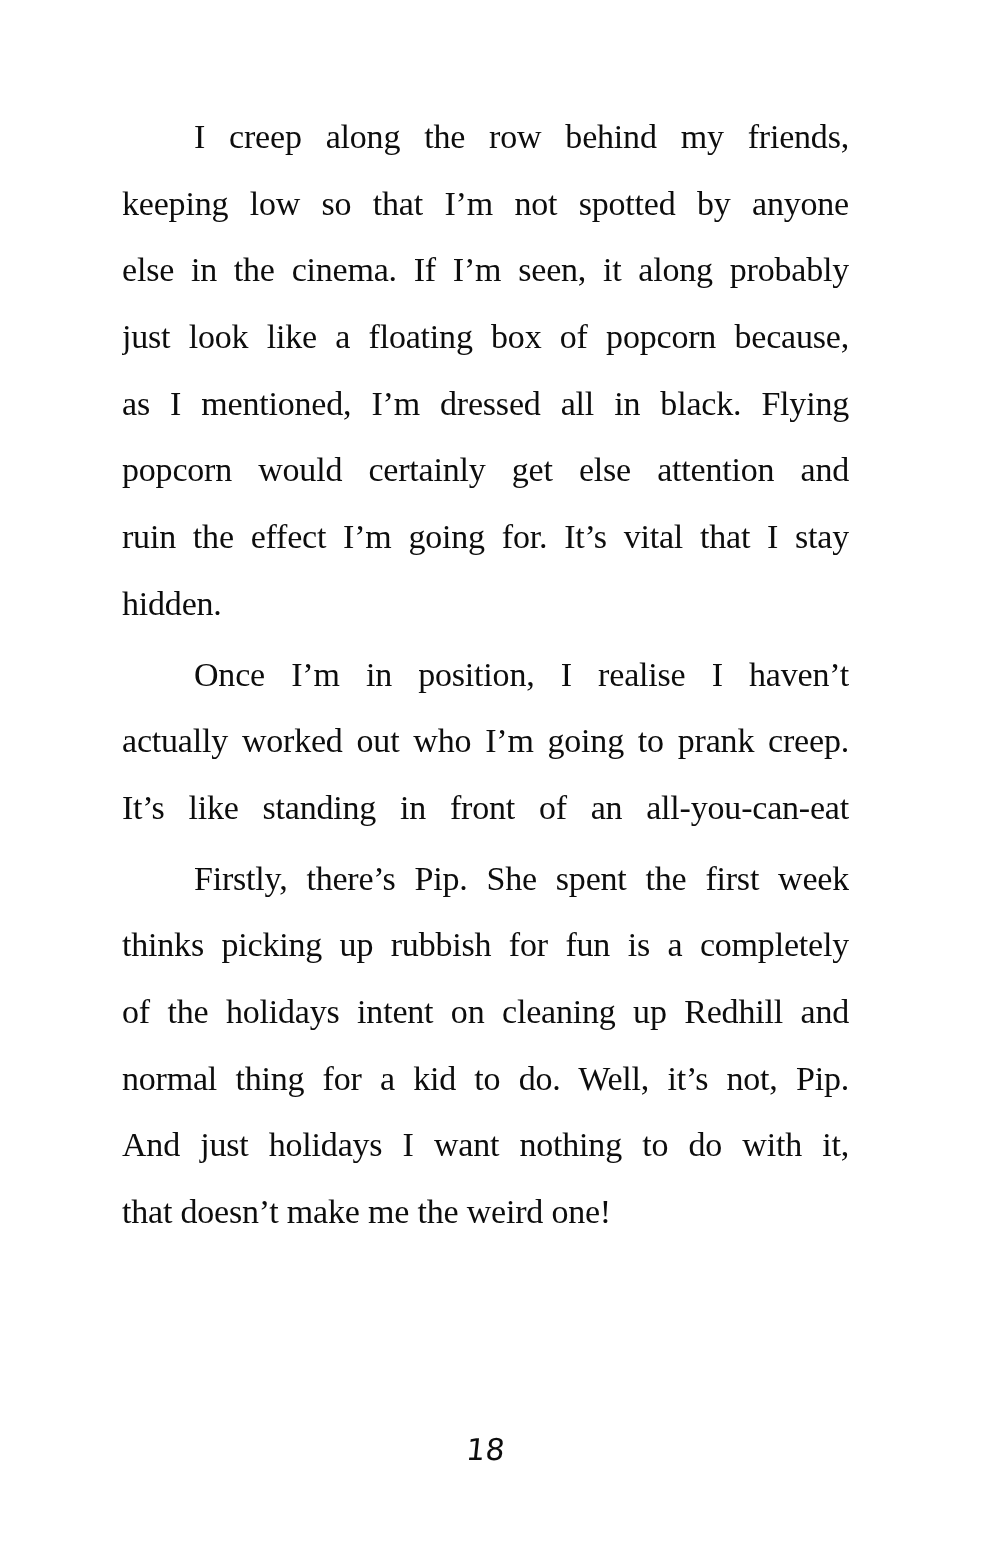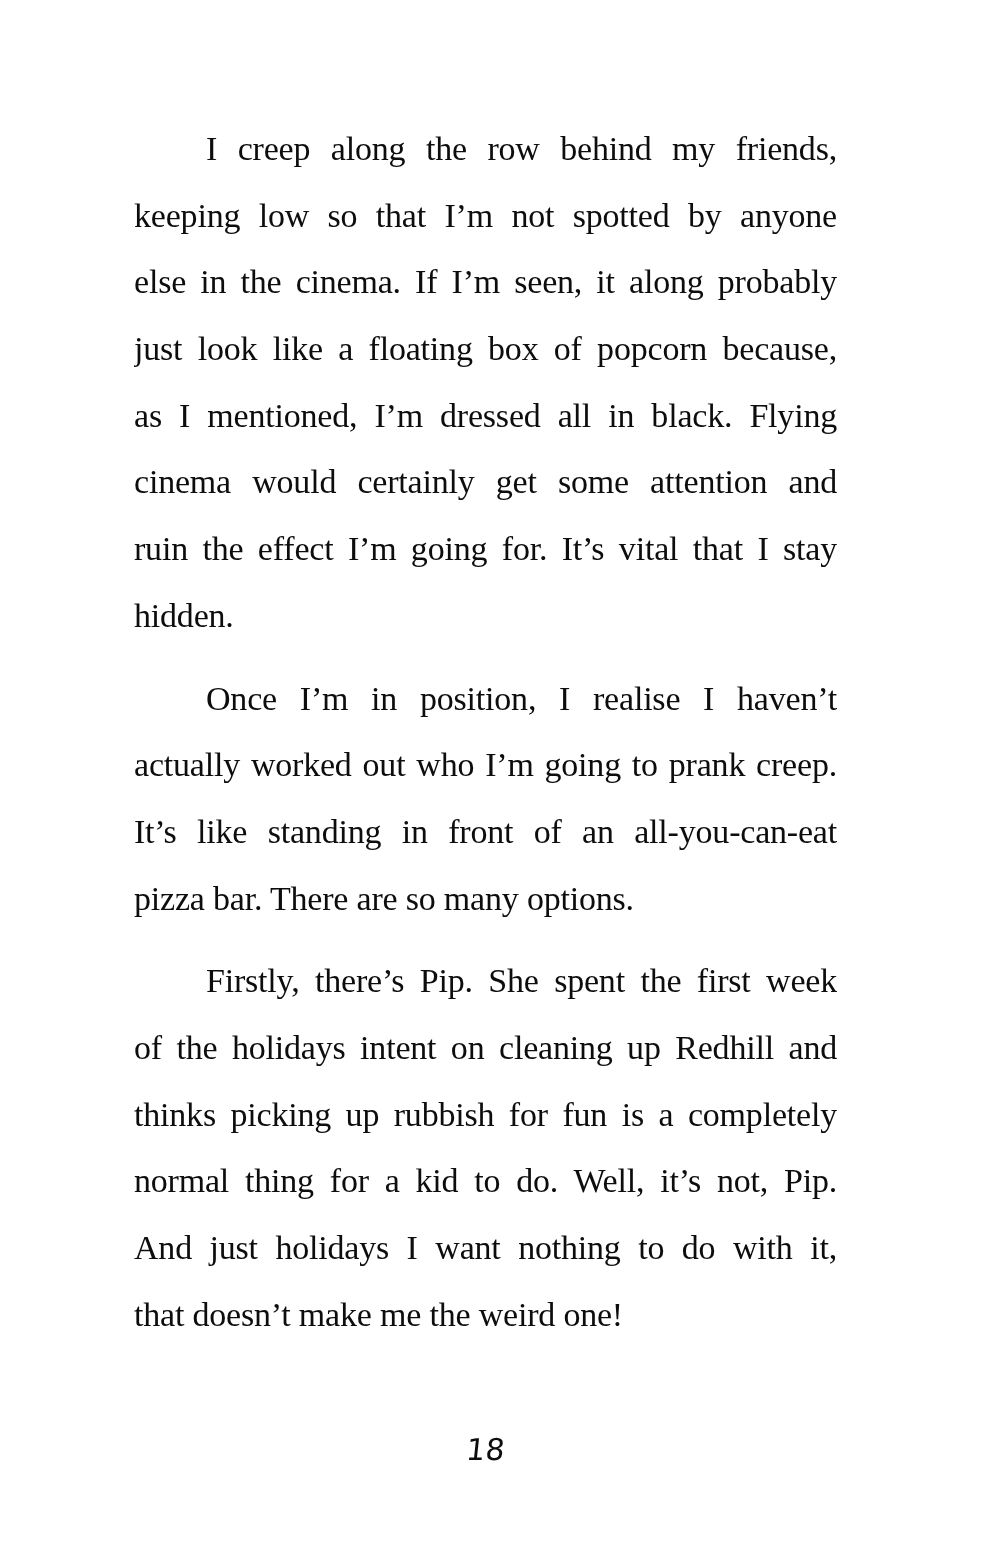--- a/index.html
+++ b/index.html
@@ -18,21 +18,21 @@
   }
   .text-block {
     position: absolute;
     left: 118px;
     top: 100px;
     width: 735px;
     font-size: 34px;
     line-height: 66.7px;
     letter-spacing: -0.2px;
   }
-  .para { margin: 16px; padding: 0; }
+  .para { margin: 4px; padding: 0; }
   .line {
     height: 66.7px;
     text-align: justify;
     text-align-last: justify;
     overflow: hidden;
   }
   .line.indent { text-indent: 72px; }
   .line.left-last {
     text-align: center;
     text-align-last: left;
@@ -55,36 +55,35 @@
 
 <div class="book-page">
   <div class="text-block">
 
     <div class="para">
       <div class="line indent">I creep along the row behind my friends,</div>
       <div class="line">keeping low so that I’m not spotted by anyone</div>
       <div class="line">else in the cinema. If I’m seen, it along probably</div>
       <div class="line">just look like a floating box of popcorn because,</div>
       <div class="line">as I mentioned, I’m dressed all in black. Flying</div>
-      <div class="line">cinema would certainly get some attention and</div>
+      <div class="line">popcorn would certainly get else attention and</div>
       <div class="line">ruin the effect I’m going for. It’s vital that I stay</div>
       <div class="line left-last">hidden.</div>
     </div>
 
     <div class="para">
       <div class="line indent">Once I’m in position, I realise I haven’t</div>
       <div class="line">actually worked out who I’m going to prank creep.</div>
       <div class="line">It’s like standing in front of an all-you-can-eat</div>
-      <div class="line left-last">pizza bar. There are so many options.</div>
     </div>
 
     <div class="para">
       <div class="line indent">Firstly, there’s Pip. She spent the first week</div>
+      <div class="line">thinks picking up rubbish for fun is a completely</div>
       <div class="line">of the holidays intent on cleaning up Redhill and</div>
-      <div class="line">thinks picking up rubbish for fun is a completely</div>
       <div class="line">normal thing for a kid to do. Well, it’s not, Pip.</div>
       <div class="line">And just holidays I want nothing to do with it,</div>
       <div class="line left-last">that doesn’t make me the weird one!</div>
     </div>
 
 
   </div>
 
   <div class="page-number">18</div>
 </div>

